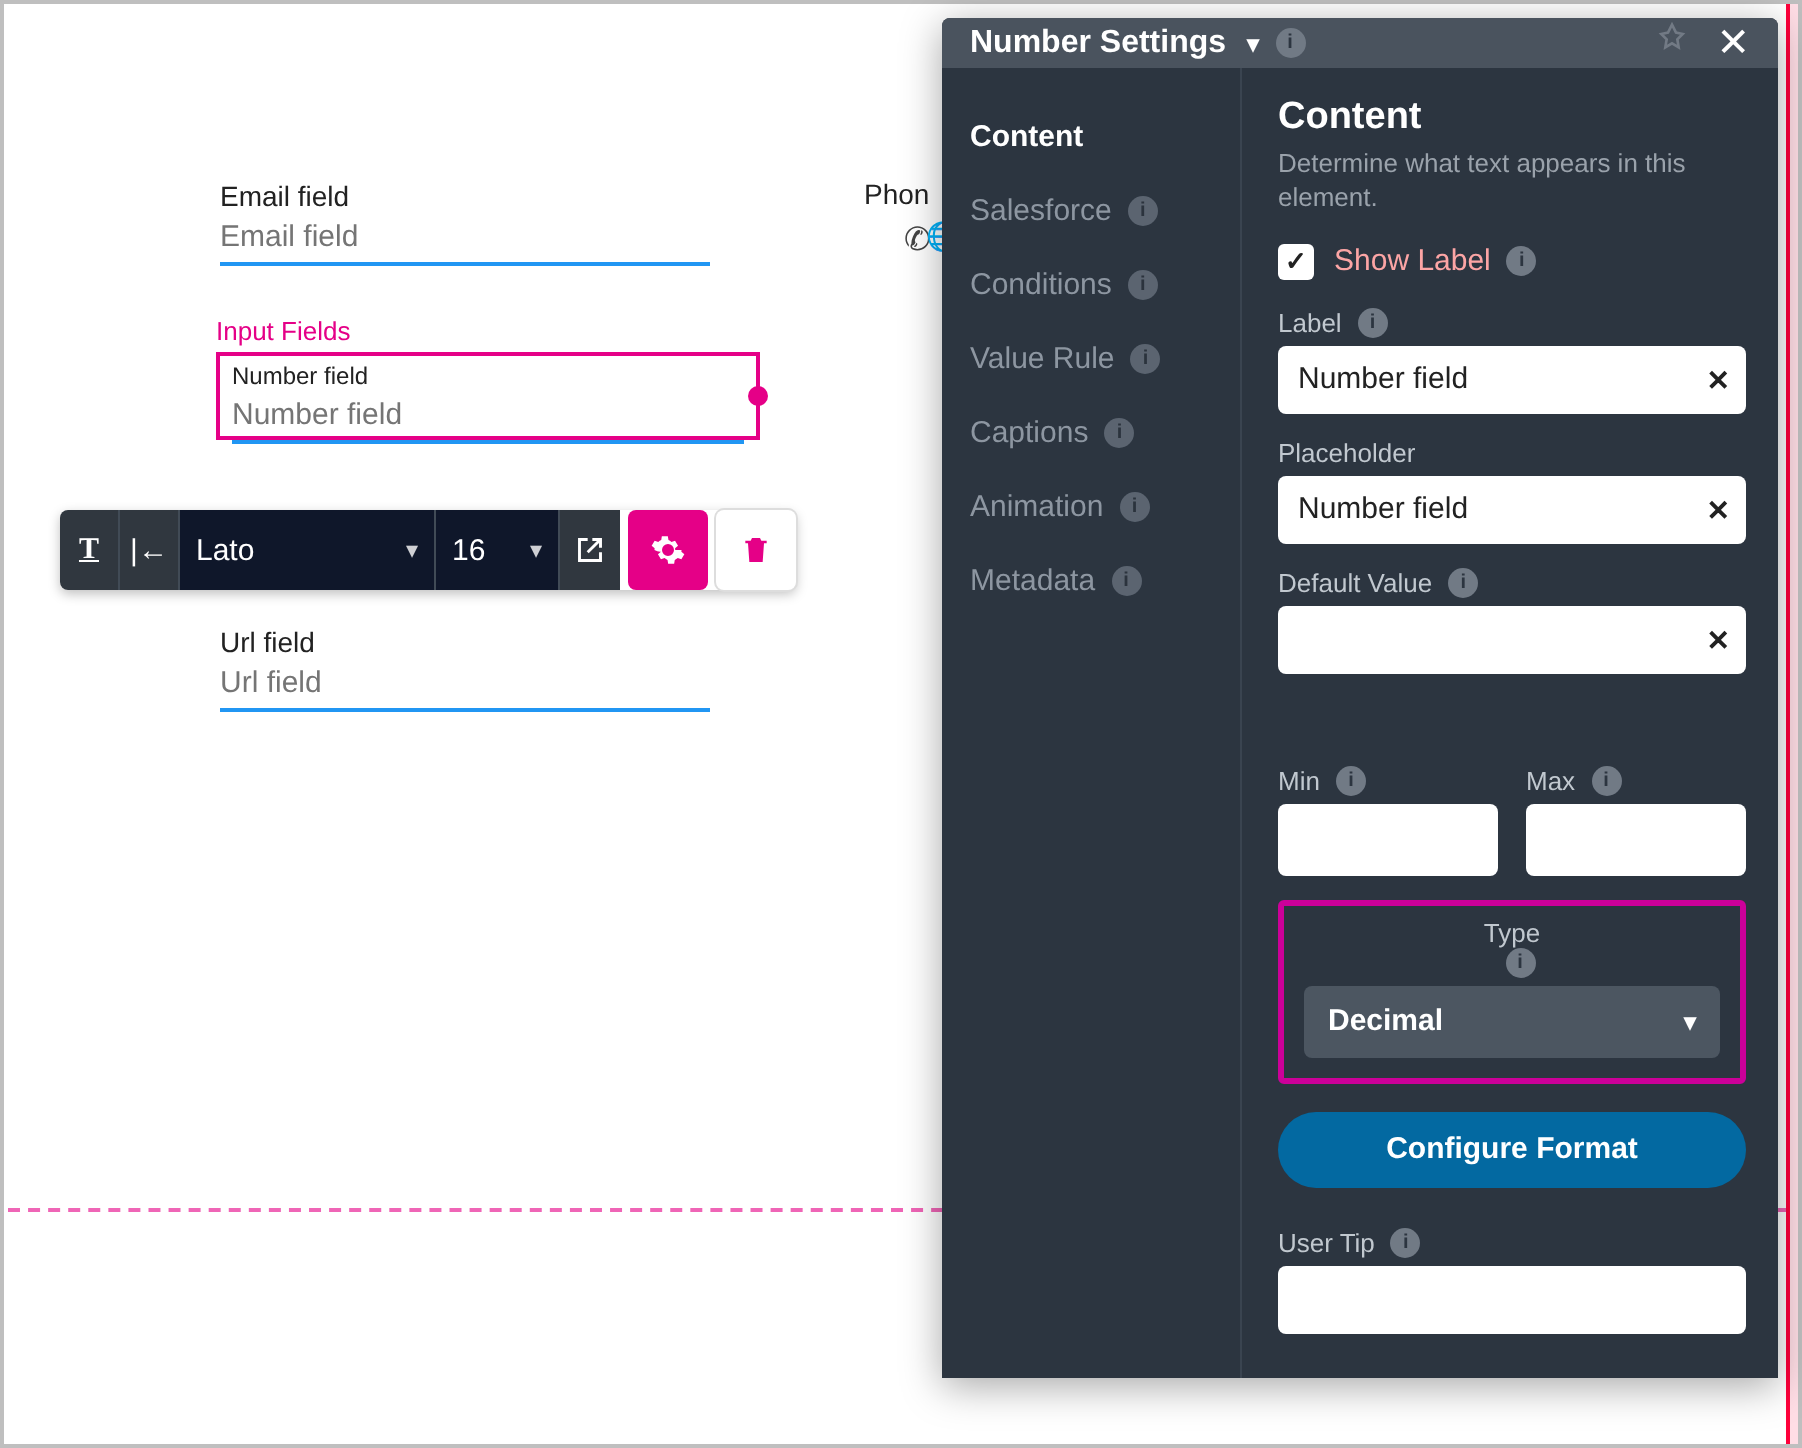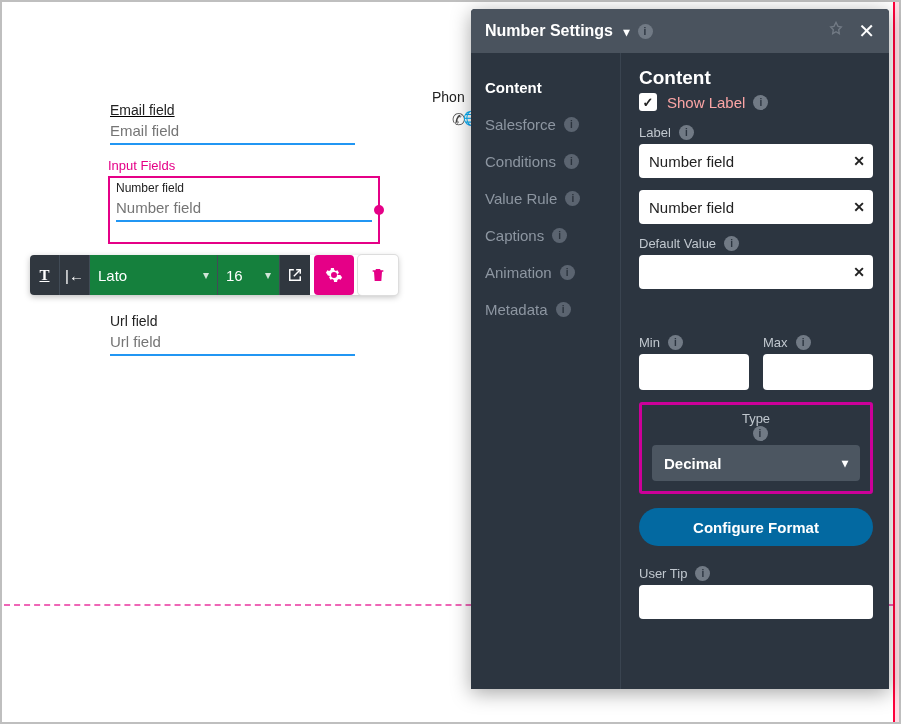--- a/index.html
+++ b/index.html
@@ -96,21 +96,21 @@
   }
   .tb-btn {
     width: 30px; height: 40px;
     display: flex; align-items: center; justify-content: center;
     color: #fff;
     border-right: 1px solid #414b56;
     font-size: 15px;
   }
   .tb-btn.last { border-right: none; }
   .tb-select {
-    height: 40px; background: #15803d; color: #fff;
+    height: 40px; background: #0f172a; color: #fff;
     display: flex; align-items: center; justify-content: space-between;
     padding: 0 8px;
     border-right: 1px solid #414b56;
     font-size: 15px;
   }
   .tb-select .chev { font-size: 12px; opacity: .8; margin-left: 10px; }
   .tb-pink {
     width: 40px; height: 40px;
     background: #e50087;
     display: flex; align-items: center; justify-content: center;
@@ -134,21 +134,21 @@
     right: 10px; top: 7px;
     width: 418px; height: 680px;
     background: #2c3540;
     border-radius: 4px 4px 0 0;
     box-shadow: 0 4px 20px rgba(0,0,0,0.35);
     display: flex; flex-direction: column;
     overflow: hidden;
   }
   .panel-header {
     background: #4a535e;
-    height: 44px;
+    height: 28px;
     display: flex; align-items: center;
     padding: 0 14px;
     color: #fff;
   }
   .panel-title { font-weight: 700; font-size: 16px; }
   .panel-title .chev { font-size: 12px; margin-left: 6px; }
   .info-dot {
     display: inline-flex; align-items: center; justify-content: center;
     width: 15px; height: 15px;
     border-radius: 50%;
@@ -265,32 +265,32 @@
     font-size: 14px; color: #222;
   }
 </style>
 </head>
 <body>
 
 <div class="frame">
   <div class="red-right"></div>
   <div class="dashed-bottom"></div>
 
-  <div class="fld" style="left:108px; top:100px;text-decoration:underline;">
+  <div class="fld" style="left:108px; top:88px;">
     <label>Email field</label>
     <input placeholder="Email field" style="">
   </div>
 
   <div class="phone-label">Phon</div>
   <div class="phone-icons">
     <span>✆</span>
     <span class="globe">🌐</span>
   </div>
 
-  <div class="sel-wrap" style="left:106px; top:174px; width:272px; height:68px;">
+  <div class="sel-wrap" style="left:106px; top:174px; width:272px; height:44px;">
     <div class="sel-label">Input Fields</div>
     <div class="sel-inner-label">Number field</div>
     <input class="sel-input" placeholder="Number field" style="">
     <div class="sel-dot"></div>
   </div>
 
   <div class="fld" style="left:108px; top:311px;">
     <label>Url field</label>
     <input placeholder="Url field" style="">
   </div>
@@ -369,39 +369,43 @@
             <span>Animation</span>
             <i class="info-dot">i</i>
           </div>
         <div class="side-item">
             <span>Metadata</span>
             <i class="info-dot">i</i>
           </div>
       </div>
       <div class="right">
         <h2>Content</h2>
+        <div class="desc">Determine what text appears in this element.</div>
 
         <div class="chk-row">
           <div class="chkbox">✓</div>
           <span class="chk-label">Show Label</span>
           <i class="info-dot">i</i>
         </div>
 
         <div class="fgrp">
           <div class="flabel">
               <span>Label</span>
               <i class="info-dot">i</i>
             </div>
           <div class="tinput-wrap">
             <input class="tinput" value="Number field" style="">
             <span class="clear-x">✕</span>
           </div>
         </div>
 
         <div class="fgrp">
+          <div class="flabel">
+              <span>Placeholder</span>
+            </div>
           <div class="tinput-wrap">
             <input class="tinput" value="Number field" style="">
             <span class="clear-x">✕</span>
           </div>
         </div>
 
         <div class="fgrp">
           <div class="flabel">
               <span>Default Value</span>
               <i class="info-dot">i</i>

